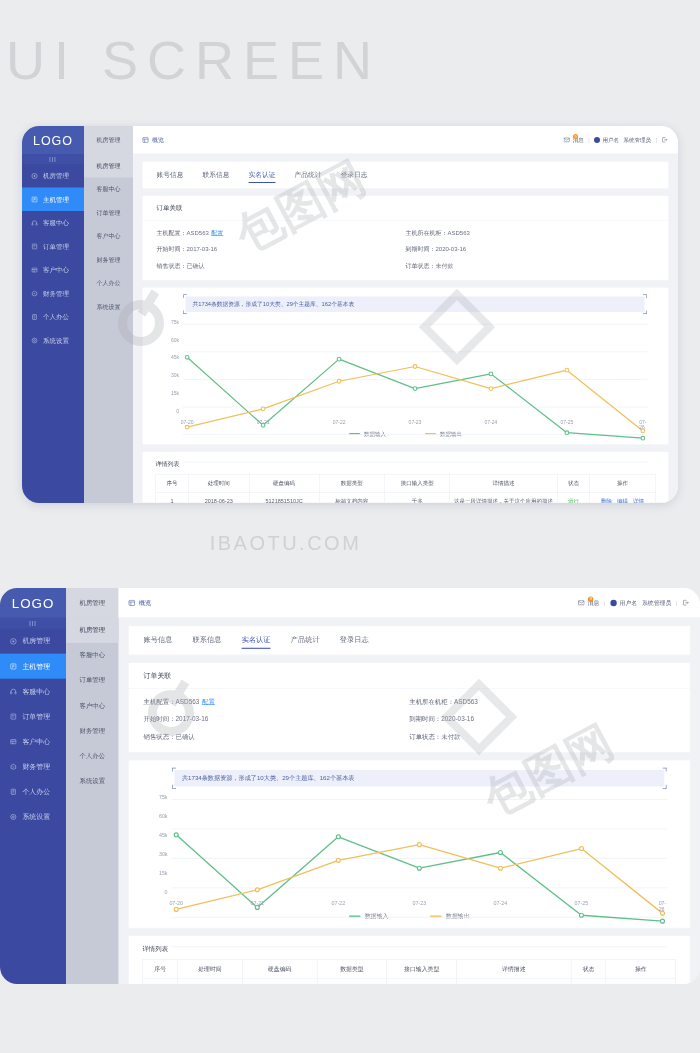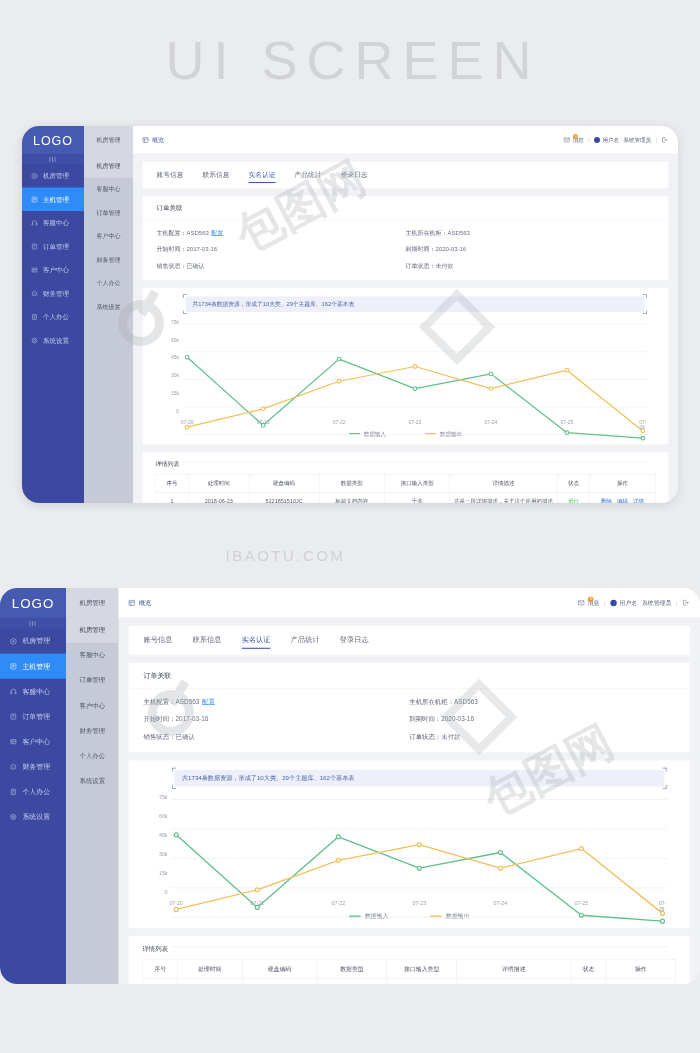--- a/index.html
+++ b/index.html
@@ -8,29 +8,29 @@
     width: 700px; height: 1053px;
     font-family: "Liberation Sans", "DejaVu Sans", sans-serif;
     background: #ebecee;
     overflow: hidden;
   }
   .page { position: relative; width: 700px; height: 1053px; }
 
   
   .wm-title {
     position: absolute; top: 24px; left: 0; width: 700px;
-    text-align: center; font-size: 54px; letter-spacing: 9px;
+    font-size: 54px; letter-spacing: 9px;
     color: #d2d3d5; font-weight: 400; line-height: 72px;
     user-select: none;
     padding-left: 6px;
   }
   .wm-center {
     position: absolute; top: 532px; left: 0; width: 571px;
-    text-align: center; font-size: 15px; letter-spacing: 2.5px;
-    color: #d0d1d3; user-select: none; margin-top: 15px;
+    text-align: center; font-size: 20px; letter-spacing: 2.5px;
+    color: #d0d1d3; user-select: none;
   }
   .wm-mark {
     position: absolute; color: rgba(170,172,176,.30);
     font-size: 62px; font-weight: 700; user-select: none;
     pointer-events: none; z-index: 40;
   }
   .wm-mark.sm { font-size: 46px; }
   .wm-logo {
     position: absolute; z-index: 40; pointer-events: none;
     user-select: none; opacity: .30;

